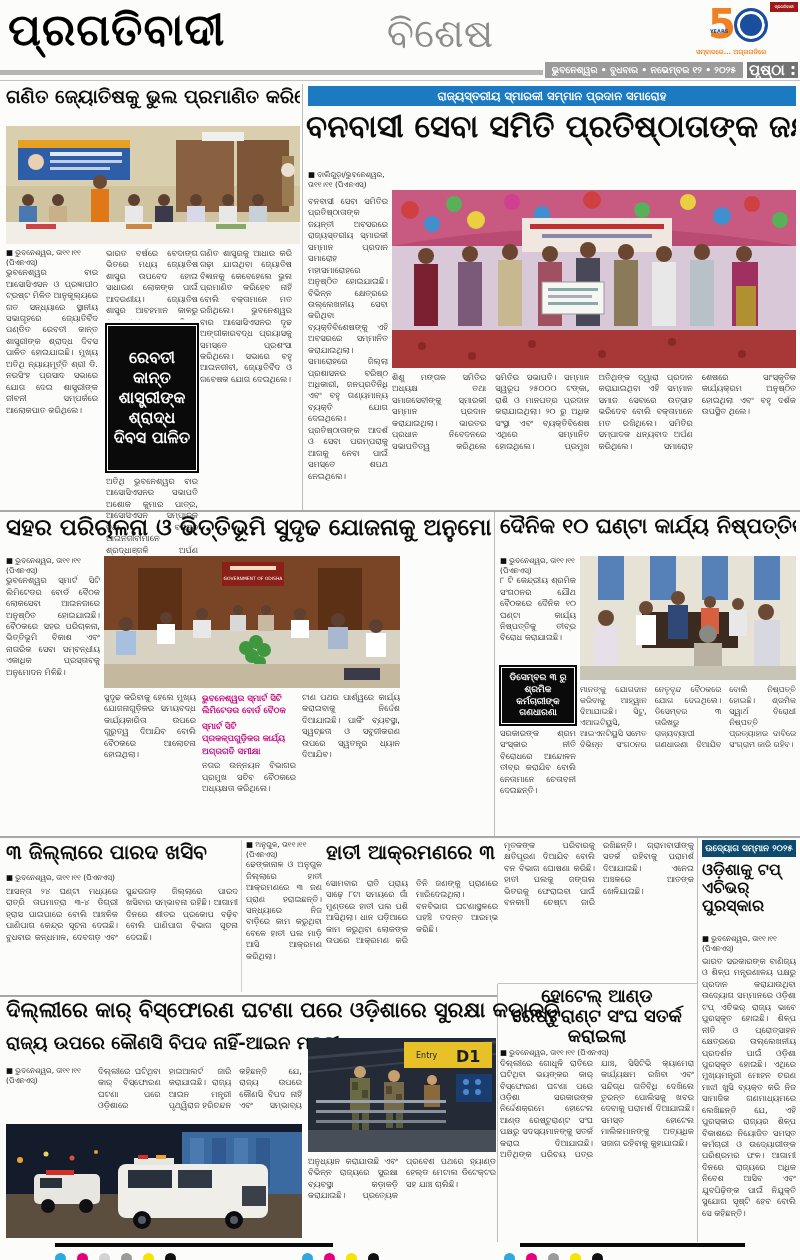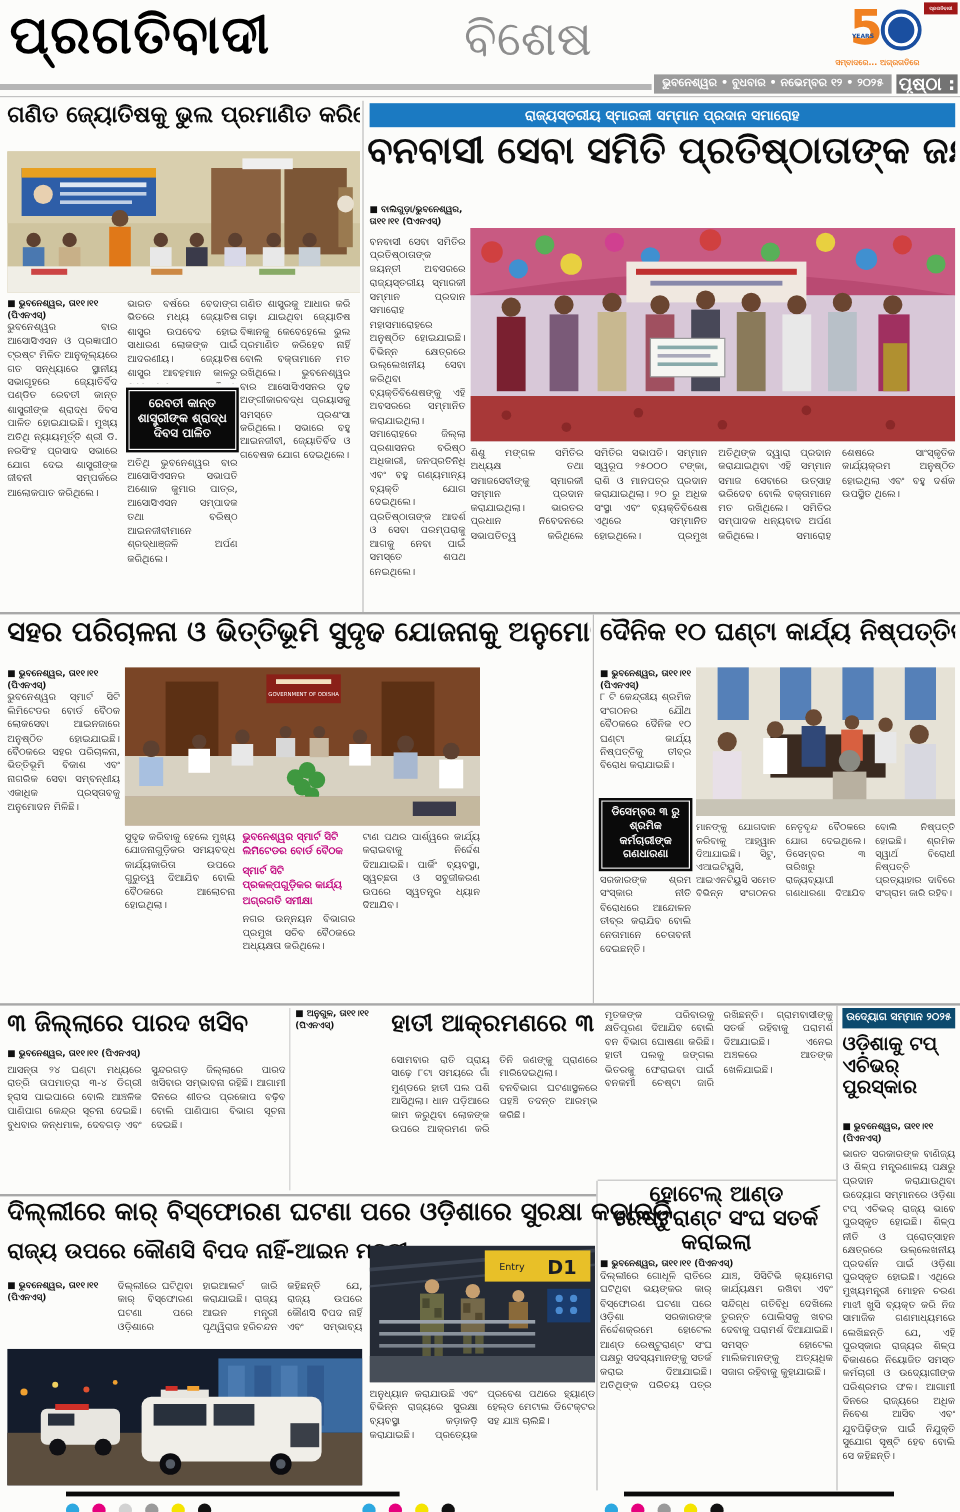--- a/index.html
+++ b/index.html
@@ -3,21 +3,21 @@
 <meta charset="utf-8">
 <style>
   *{margin:0;padding:0;box-sizing:border-box}
   html,body{background:#dedede}
   body{font-family:"DejaVu Sans","Liberation Sans",sans-serif}
   .page{position:relative;width:800px;height:1260px;margin:0 auto;background:#fcfcfa;overflow:hidden}
   .abs{position:absolute}
   .hl{font-weight:700;color:#0c0c0c;line-height:1.12;overflow:hidden}
   .hl1{white-space:nowrap}
   .body-txt{font-size:8.3px;line-height:1.38;color:#272727;text-align:justify;overflow:hidden}
-  .byline{font-size:7.4px;font-weight:700;color:#101010;line-height:1.3}
+  .byline{font-size:7.4px;font-weight:400;color:#101010;line-height:1.3}
   .rule{background:#b5b5b5}
   .kicker{background:#1b7ac2;color:#fff;font-weight:700;text-align:center;overflow:hidden}
   .redbanner{background:#0c4a6e;color:#fff;font-weight:700;text-align:center;overflow:hidden}
   .blackbox{background:#0a0a0a;color:#fff;font-weight:700;text-align:center;border:1px solid #fff;outline:2px solid #0a0a0a;overflow:hidden}
   .bullets{color:#c0067e;font-weight:700;font-size:8.6px;line-height:1.45}
   .bullets .b-item{margin-bottom:3px}
   .cols2{column-count:2;column-gap:8px}
   .cols3{column-count:3;column-gap:8px}
   .cols4{column-count:4;column-gap:9px}
   .photo{display:block;overflow:hidden}
@@ -87,21 +87,21 @@
     <rect x="120" y="98" width="26" height="5" fill="#cc8844"></rect>
     <rect x="210" y="98" width="30" height="5" fill="#88aa66"></rect>
   </svg>
 
   <div class="abs" style="left:6px;top:248px;width:92px;height:262px">
     <div class="byline">■ ଭୁବନେଶ୍ୱର, ତା୧୧।୧୧ (ପିଏନଏସ୍)</div>
     <div class="body-txt" style="height:240px">ଭୁବନେଶ୍ୱର ବାର ଆସୋସିଏସନ ଓ ପ୍ରଜ୍ଞାପୀଠ ଟ୍ରଷ୍ଟ ମିଳିତ ଆନୁକୂଲ୍ୟରେ ଗତ ସନ୍ଧ୍ୟାରେ ସ୍ଥାନୀୟ ସଭାଗୃହରେ ଜ୍ୟୋତିର୍ବିଦ ପଣ୍ଡିତ ରେବତୀ କାନ୍ତ ଶାସ୍ତ୍ରୀଙ୍କ ଶ୍ରାଦ୍ଧ ଦିବସ ପାଳିତ ହୋଇଯାଇଛି। ମୁଖ୍ୟ ଅତିଥି ନ୍ୟାୟମୂର୍ତ୍ତି ଶ୍ରୀ ଡି. ନରସିଂହ ପ୍ରସାଦ ସଭାରେ ଯୋଗ ଦେଇ ଶାସ୍ତ୍ରୀଙ୍କ ଜୀବନୀ ସମ୍ପର୍କରେ ଆଲୋକପାତ କରିଥିଲେ।</div>
   </div>
   <div class="abs" style="left:106px;top:248px;width:92px;height:262px">
     <div class="body-txt" style="height:72px">ଭାରତ ବର୍ଷରେ ବେଦାଙ୍ଗ ଭିତରେ ମଧ୍ୟ ଜ୍ୟୋତିଷ ଶାସ୍ତ୍ର ଉପବେଦ ହୋଇ ସାଧାରଣ ଲୋକଙ୍କ ପାଇଁ ଆଦରଣୀୟ। ଜ୍ୟୋତିଷ ଶାସ୍ତ୍ର ଆବହମାନ କାଳରୁ ଗବେଷଣାର ବିଷୟ ରହିଆସିଛି।</div>
-    <div class="blackbox" style="margin:5px 1px;padding:5px 3px;font-size:10px;line-height:1.25">ରେବତୀ କାନ୍ତ ଶାସ୍ତ୍ରୀଙ୍କ ଶ୍ରାଦ୍ଧ ଦିବସ ପାଳିତ</div>
+    <div class="blackbox" style="margin:5px 1px;padding:22px 3px;font-size:16px;line-height:1.25">ରେବତୀ କାନ୍ତ ଶାସ୍ତ୍ରୀଙ୍କ ଶ୍ରାଦ୍ଧ ଦିବସ ପାଳିତ</div>
     <div class="body-txt" style="height:128px">ଅତିଥି ଭୁବନେଶ୍ୱର ବାର ଆସୋସିଏସନର ସଭାପତି ଅଶୋକ କୁମାର ପାତ୍ର, ଆସୋସିଏସନ ସମ୍ପାଦକ ତଥା ବରିଷ୍ଠ ଆଇନଜୀବୀମାନେ ଶ୍ରଦ୍ଧାଞ୍ଜଳି ଅର୍ପଣ କରିଥିଲେ।</div>
   </div>
   <div class="abs body-txt" style="left:200px;top:248px;width:92px;height:262px">ଗଣିତ ଶାସ୍ତ୍ରକୁ ଆଧାର କରି ଗଢ଼ା ଯାଇଥିବା ଜ୍ୟୋତିଷ ବିଜ୍ଞାନକୁ କେବେହେଲେ ଭୁଲ ପ୍ରମାଣିତ କରିହେବ ନାହିଁ ବୋଲି ବକ୍ତାମାନେ ମତ ରଖିଥିଲେ। ଭୁବନେଶ୍ୱର ବାର ଆସୋସିଏସନର ଦୃଢ ଅଙ୍ଗୀକାରବଦ୍ଧ ପ୍ରୟାସକୁ ସମସ୍ତେ ପ୍ରଶଂସା କରିଥିଲେ। ସଭାରେ ବହୁ ଆଇନଜୀବୀ, ଜ୍ୟୋତିର୍ବିଦ ଓ ଗବେଷକ ଯୋଗ ଦେଇଥିଲେ।</div>
 
   <div class="abs" style="left:302px;top:84px;width:1px;height:426px;background:#bdbdbd"></div>
 
   <div class="abs kicker" style="left:308px;top:86px;width:488px;height:20px;font-size:11.5px;line-height:20px">ରାଜ୍ୟସ୍ତରୀୟ ସ୍ମାରକୀ ସମ୍ମାନ ପ୍ରଦାନ ସମାରୋହ</div>
   <div class="abs hl hl1" style="left:306px;top:109px;width:490px;height:58px;font-size:31px;text-align:center">ବନବାସୀ ସେବା ସମିତି ପ୍ରତିଷ୍ଠାତାଙ୍କ ଜୟନ୍ତୀ</div>
   <div class="abs byline" style="left:308px;top:170px;width:84px;height:24px;overflow:hidden">■ ବାଲିଗୁଡ଼ା/ଭୁବନେଶ୍ୱର, ତା୧୧।୧୧ (ପିଏନଏସ୍)</div>
   <div class="abs body-txt" style="left:308px;top:196px;width:80px;height:312px">ବନବାସୀ ସେବା ସମିତିର ପ୍ରତିଷ୍ଠାତାଙ୍କ ଜୟନ୍ତୀ ଅବସରରେ ରାଜ୍ୟସ୍ତରୀୟ ସ୍ମାରକୀ ସମ୍ମାନ ପ୍ରଦାନ ସମାରୋହ ମହାସମାରୋହରେ ଅନୁଷ୍ଠିତ ହୋଇଯାଇଛି। ବିଭିନ୍ନ କ୍ଷେତ୍ରରେ ଉଲ୍ଲେଖନୀୟ ସେବା କରିଥିବା ବ୍ୟକ୍ତିବିଶେଷଙ୍କୁ ଏହି ଅବସରରେ ସମ୍ମାନିତ କରାଯାଇଥିଲା। ସମାରୋହରେ ଜିଲ୍ଲା ପ୍ରଶାସନର ବରିଷ୍ଠ ଅଧିକାରୀ, ଜନପ୍ରତିନିଧି ଏବଂ ବହୁ ଗଣ୍ୟମାନ୍ୟ ବ୍ୟକ୍ତି ଯୋଗ ଦେଇଥିଲେ। ପ୍ରତିଷ୍ଠାତାଙ୍କ ଆଦର୍ଶ ଓ ସେବା ପରମ୍ପରାକୁ ଆଗକୁ ନେବା ପାଇଁ ସମସ୍ତେ ଶପଥ ନେଇଥିଲେ।</div>
@@ -263,20 +263,21 @@
   <div class="abs" style="left:0;top:836px;width:800px;height:2px;background:#a8a8a8"></div>
 
   <div class="abs hl hl1" style="left:6px;top:841px;width:232px;height:30px;font-size:20px">୩ ଜିଲ୍ଲାରେ ପାରଦ ଖସିବ</div>
   <div class="abs byline" style="left:6px;top:873px;width:232px">■ ଭୁବନେଶ୍ୱର, ତା୧୧।୧୧ (ପିଏନଏସ୍)</div>
   <div class="abs body-txt cols2" style="left:6px;top:886px;width:232px;height:106px">ଆସନ୍ତା ୨୪ ଘଣ୍ଟା ମଧ୍ୟରେ ରାତ୍ରି ତାପମାତ୍ରା ୩-୪ ଡିଗ୍ରୀ ହ୍ରାସ ପାଇପାରେ ବୋଲି ଆଞ୍ଚଳିକ ପାଣିପାଗ କେନ୍ଦ୍ର ସୂଚନା ଦେଇଛି। ବୁଧବାର କନ୍ଧମାଳ, ଦେବଗଡ଼ ଏବଂ ସୁନ୍ଦରଗଡ଼ ଜିଲ୍ଲାରେ ପାରଦ ଖସିବାର ସମ୍ଭାବନା ରହିଛି। ଆଗାମୀ ଦିନରେ ଶୀତର ପ୍ରକୋପ ବଢ଼ିବ ବୋଲି ପାଣିପାଗ ବିଭାଗ ସୂଚନା ଦେଇଛି।</div>
 
   <div class="abs" style="left:241px;top:840px;width:1px;height:152px;background:#cfcfcf"></div>
 
   <div class="abs" style="left:246px;top:840px;width:76px;height:152px">
     <div class="byline">■ ଅନୁଗୁଳ, ତା୧୧।୧୧ (ପିଏନଏସ୍)</div>
+    <div class="body-txt" style="height:132px">ଢେଙ୍କାନାଳ ଓ ଅନୁଗୁଳ ଜିଲ୍ଲାରେ ହାତୀ ଆକ୍ରମଣରେ ୩ ଜଣ ପ୍ରାଣ ହରାଇଛନ୍ତି। ସନ୍ଧ୍ୟାରେ ନିଜ ବାଡ଼ିରେ କାମ କରୁଥିବା ବେଳେ ହାତୀ ପଲ ମାଡ଼ି ଆସି ଆକ୍ରମଣ କରିଥିଲା।</div>
   </div>
   <div class="abs hl hl1" style="left:326px;top:841px;width:172px;height:32px;font-size:20px">ହାତୀ ଆକ୍ରମଣରେ ୩ ମୃତ</div>
   <div class="abs body-txt cols2" style="left:326px;top:878px;width:172px;height:114px">ସୋମବାର ରାତି ପ୍ରାୟ ସାଢ଼େ ୮ଟା ସମୟରେ ଗାଁ ମୁଣ୍ଡରେ ହାତୀ ପଲ ପଶି ଆସିଥିଲା। ଧାନ ପଡ଼ିଆରେ କାମ କରୁଥିବା ଲୋକଙ୍କ ଉପରେ ଆକ୍ରମଣ କରି ତିନି ଜଣଙ୍କୁ ପ୍ରାଣରେ ମାରିଦେଇଥିଲା। ବନବିଭାଗ ଘଟଣାସ୍ଥଳରେ ପହଞ୍ଚି ତଦନ୍ତ ଆରମ୍ଭ କରିଛି।</div>
   <div class="abs body-txt cols2" style="left:504px;top:840px;width:190px;height:140px">ମୃତକଙ୍କ ପରିବାରକୁ କ୍ଷତିପୂରଣ ଦିଆଯିବ ବୋଲି ବନ ବିଭାଗ ଘୋଷଣା କରିଛି। ହାତୀ ପଲକୁ ଜଙ୍ଗଲ ଭିତରକୁ ଫେରାଇବା ପାଇଁ ବନକର୍ମୀ ଚେଷ୍ଟା ଜାରି ରଖିଛନ୍ତି। ଗ୍ରାମବାସୀଙ୍କୁ ସତର୍କ ରହିବାକୁ ପରାମର୍ଶ ଦିଆଯାଇଛି। ଏନେଇ ଅଞ୍ଚଳରେ ଆତଙ୍କ ଖେଳିଯାଇଛି।</div>
 
   <div class="abs" style="left:697px;top:838px;width:1px;height:404px;background:#bdbdbd"></div>
 
   <div class="abs redbanner" style="left:702px;top:840px;width:94px;height:17px;font-size:8.8px;line-height:17px">ଉଦ୍ୟୋଗ ସମ୍ମାନ ୨୦୨୫</div>
   <div class="abs hl" style="left:702px;top:861px;width:94px;height:70px;font-size:16px">ଓଡ଼ିଶାକୁ ଟପ୍ ଏଚିଭର୍ ପୁରସ୍କାର</div>
   <div class="abs byline" style="left:702px;top:934px;width:94px;height:20px;overflow:hidden">■ ଭୁବନେଶ୍ୱର, ତା୧୧।୧୧ (ପିଏନଏସ୍)</div>

